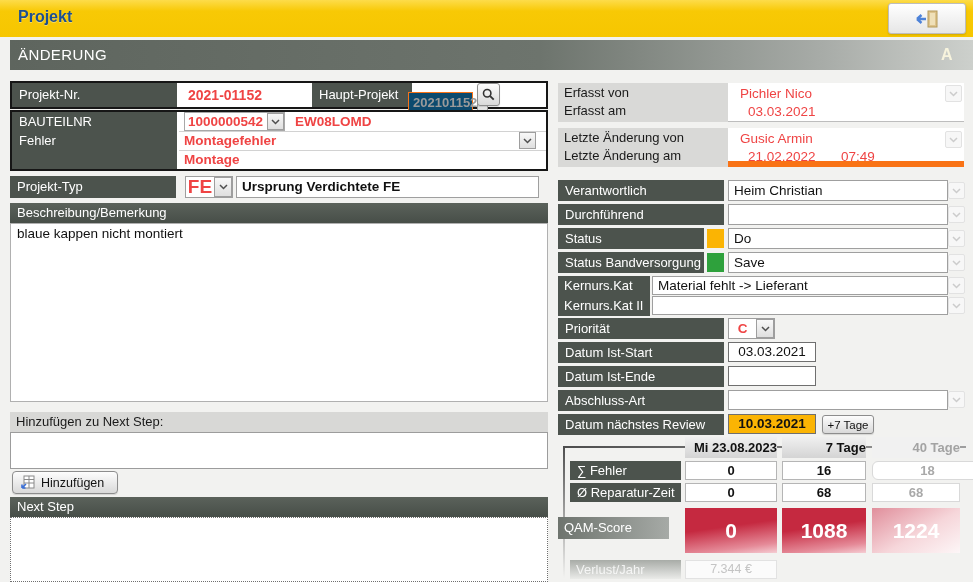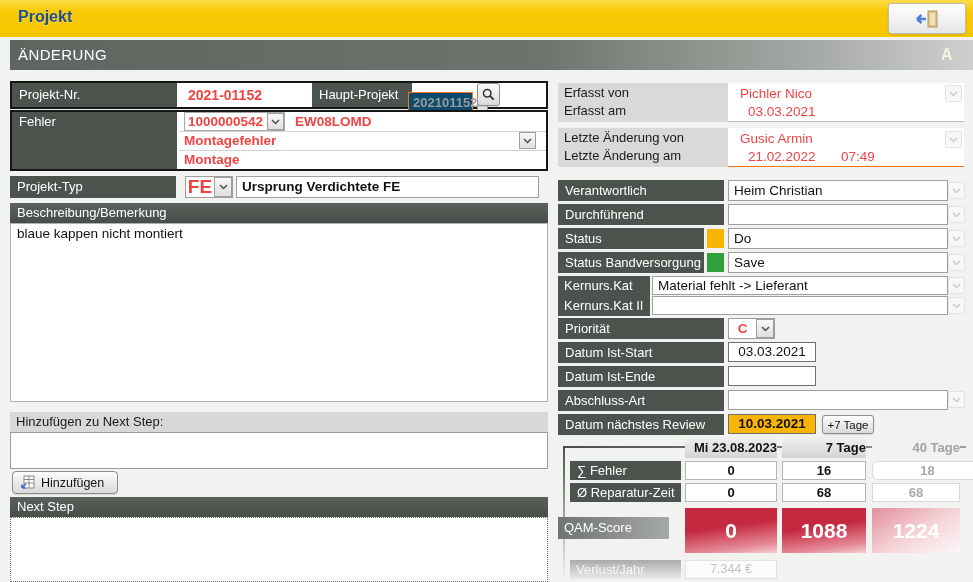--- a/index.html
+++ b/index.html
@@ -87,20 +87,21 @@
         <svg width="13" height="13" viewBox="0 0 14 14">
             <circle cx="5.6" cy="5.6" r="4" fill="none" stroke="#333" stroke-width="1.7"></circle>
             <line x1="8.8" y1="8.8" x2="12.6" y2="12.6" stroke="#333" stroke-width="2"></line>
           </svg>
       </span>
     </div>
   </div>
 
   <div class="abs blackbox" style="left:10px;top:110px;width:538px;height:61px;">
     <div class="abs" style="left:0;top:0;width:165px;height:57px;background:#4c534d;">
+      <div class="dlabel" style="height:19px;line-height:19px;background:transparent;">BAUTEILNR</div>
       <div class="dlabel" style="height:19px;line-height:19px;background:transparent;">Fehler</div>
     </div>
     <div class="abs" style="left:167px;top:19px;right:0;height:1px;background:#d2d2d2;"></div>
     <div class="abs" style="left:167px;top:38px;right:0;height:1px;background:#d2d2d2;"></div>
     <div class="abs" style="left:172px;top:0;width:101px;height:19px;border:1px solid #a8a8a8;display:flex;">
       <span class="val bold" style="flex:1;padding-left:3px;font-size:13.5px;line-height:17px;">1000000542</span>
       <span class="dd" style="width:17px;height:17px;">
         <svg width="9" height="6" viewBox="0 0 9 6">
             <path d="M1 1l3.5 3.5L8 1" fill="none" stroke="currentColor" stroke-width="1.5"></path>
           </svg>
@@ -155,21 +156,21 @@
     </div>
     <div class="abs val" style="left:182px;top:3px;">Pichler Nico</div>
     <div class="abs val" style="left:190px;top:21px;">03.03.2021</div>
     <div class="abs dd-faint" style="left:387px;top:2px;width:17px;height:17px;">
       <svg width="9" height="6" viewBox="0 0 9 6">
           <path d="M1 1l3.5 3.5L8 1" fill="none" stroke="currentColor" stroke-width="1.5"></path>
         </svg>
     </div>
   </div>
 
-  <div class="abs" style="left:558px;top:128px;width:406px;height:39px;background:#fff;border-bottom:1px solid #f97316;">
+  <div class="abs" style="left:558px;top:128px;width:406px;height:39px;background:#fff;border-bottom:6px solid #f97316;">
     <div class="abs llabel" style="left:0;top:0;width:170px;height:39px;">
       <div style="padding:2px 0 0 6px;height:18px;">Letzte Änderung von</div>
       <div style="padding:2px 0 0 6px;">Letzte Änderung am</div>
     </div>
     <div class="abs val" style="left:182px;top:3px;">Gusic Armin</div>
     <div class="abs val" style="left:190px;top:21px;">21.02.2022</div>
     <div class="abs val" style="left:283px;top:21px;">07:49</div>
     <div class="abs dd-faint" style="left:387px;top:3px;width:17px;height:17px;">
       <svg width="9" height="6" viewBox="0 0 9 6">
           <path d="M1 1l3.5 3.5L8 1" fill="none" stroke="currentColor" stroke-width="1.5"></path>

